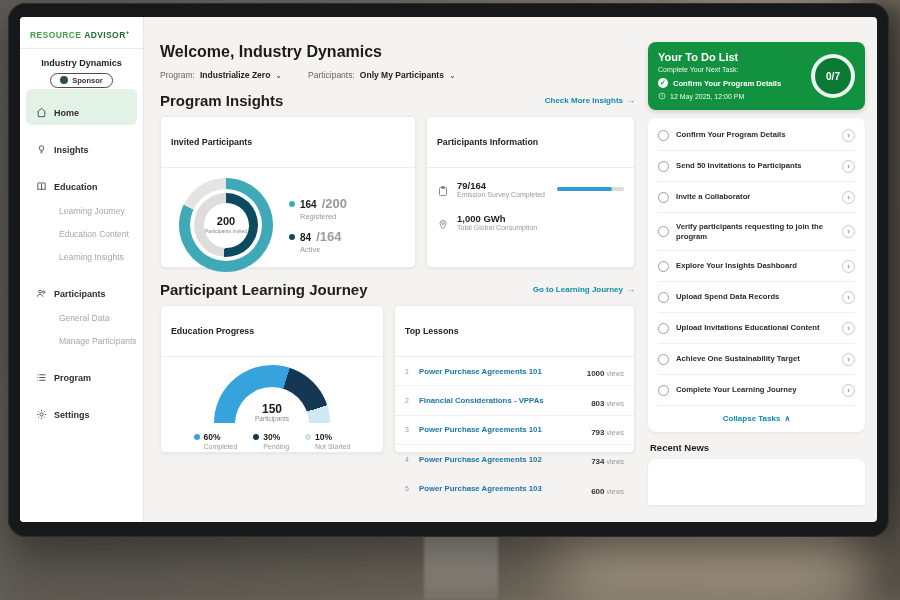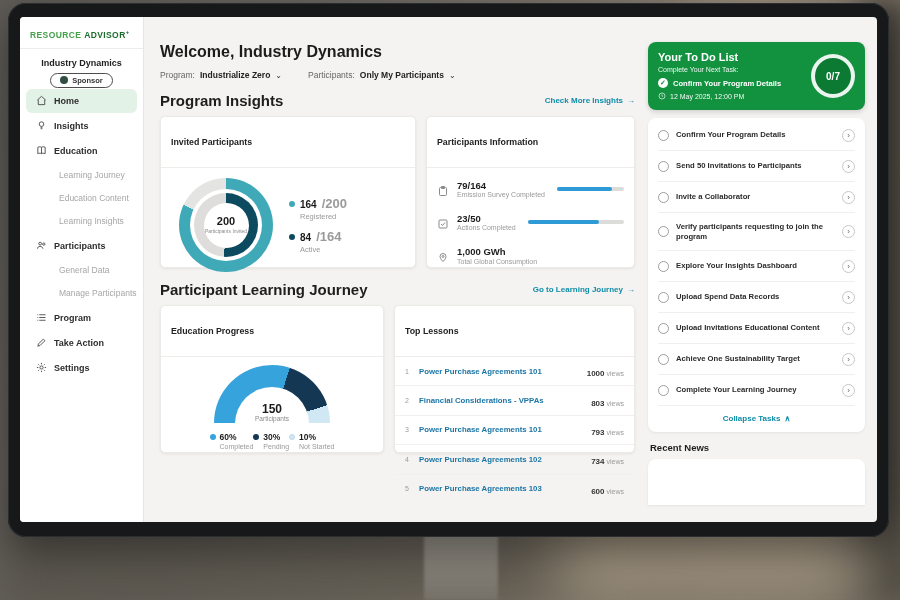--- a/index.html
+++ b/index.html
@@ -24,21 +24,21 @@
   .sidebar{width:124px;background:#fff;border-right:1px solid #e7e6e3;flex-shrink:0;padding-top:8px;box-sizing:border-box;}
   .logo{padding:4px 10px 8px;font-size:8.5px;font-weight:700;letter-spacing:.4px;border-bottom:1px solid #ececea;white-space:nowrap;}
   .logo .w1{color:#44a04a;}
   .logo .w2{color:#1c6b2d;font-weight:800;}
   .logo .plus{color:#1c6b2d;font-size:6px;vertical-align:super;}
   .org{text-align:center;font-size:9px;font-weight:700;color:#222;margin:9px 4px 5px;}
   .badge-wrap{display:flex;justify-content:center;}
   .badge-pill{display:inline-flex;align-items:center;gap:4px;border:1px solid #4d4d4d;border-radius:10px;
               padding:2px 9px;font-size:7.5px;color:#333;font-weight:700;cursor:pointer;}
   .badge-dot{width:8px;height:8px;border-radius:50%;background:#2f4f3f;}
-  .nav-item{display:flex;align-items:center;gap:7px;height:24px;padding:0 6px 0 10px;font-size:9px;font-weight:700;
+  .nav-item{display:flex;align-items:center;gap:7px;height:24px;padding:12px 6px 0 10px;font-size:9px;font-weight:700;
             color:#2e2e2e;margin:1px 6px;border-radius:6px;cursor:pointer;}
   .nav-item.active{background:#e3f2e6;}
   .nicon{width:11px;height:11px;display:inline-flex;color:#4a4a4a;flex-shrink:0;}
   .nicon svg{width:11px;height:11px;}
   .nav-sub{display:flex;align-items:center;height:23px;padding-left:33px;font-size:8.5px;color:#a6a6a6;margin:0 6px;cursor:pointer;}
 
   
   .main{flex:1;padding:0 13px 0 16px;min-width:0;}
   .welcome{font-size:16px;font-weight:700;color:#1c1c1c;margin:26px 0 9px;}
   .filters{display:flex;gap:26px;font-size:8.5px;color:#666;margin-bottom:12px;align-items:center;}
@@ -87,21 +87,21 @@
   
   .card-edu{width:224px;height:148px;}
   .edu-body{padding:8px 10px 6px;display:flex;flex-direction:column;align-items:center;}
   .gauge{width:116px;height:58px;border-radius:116px 116px 0 0;position:relative;overflow:hidden;
          background:conic-gradient(from 270deg at 50% 100%, #36a3dc 0 108deg, #143854 108deg 162deg, #cfe8f4 162deg 180deg);}
   .gauge-hole{position:absolute;left:50%;bottom:-1px;transform:translateX(-50%);width:74px;height:37px;
               border-radius:74px 74px 0 0;background:#fff;}
   .gauge-text{position:absolute;left:0;right:0;bottom:1px;text-align:center;}
   .gt-val{font-size:12px;font-weight:800;color:#1a1a1a;line-height:1;}
   .gt-label{font-size:6.5px;color:#8a8a8a;}
-  .edu-legend{display:flex;margin-top:9px;justify-content:center;}
+  .edu-legend{display:flex;gap:16px;margin-top:9px;justify-content:center;}
   .eleg-line{display:flex;align-items:center;gap:4px;}
   .eleg-val{font-size:8.5px;font-weight:800;color:#1b1b1b;}
   .eleg-label{font-size:7px;color:#9a9a9a;margin-left:10px;margin-top:1px;}
 
   
   .card-lessons{flex:1;height:148px;}
   .lesson{display:flex;align-items:center;gap:6px;padding:5.2px 10px;border-bottom:1px solid #f1f0ed;}
   .lesson:last-child{border-bottom:none;}
   .lesson-rank{color:#9a9a9a;font-size:7px;width:8px;flex-shrink:0;}
   .lesson-title{color:#1b75a5;font-weight:700;font-size:7.8px;flex:1;white-space:nowrap;overflow:hidden;cursor:pointer;}
@@ -215,28 +215,20 @@
             <svg viewBox="0 0 24 24" fill="none" stroke="currentColor" stroke-width="2" stroke-linecap="round">
               <path d="M8 6h12M8 12h12M8 18h12"></path>
               <path d="M4 6h.01M4 12h.01M4 18h.01"></path>
             </svg>
           </span>
         <span>Program</span>
       </div>
       <div class="nav-item">
         <span class="nicon">
             <svg viewBox="0 0 24 24" fill="none" stroke="currentColor" stroke-width="2">
-              <path d="M4 20l1.5-5L16 4.5 19.5 8 9 18.5z"></path>
-            </svg>
-          </span>
-        <span>Take Action</span>
-      </div>
-      <div class="nav-item">
-        <span class="nicon">
-            <svg viewBox="0 0 24 24" fill="none" stroke="currentColor" stroke-width="2">
               <circle cx="12" cy="12" r="3.5"></circle>
               <path d="M12 2v3M12 19v3M2 12h3M19 12h3M5 5l2 2M17 17l2 2M19 5l-2 2M7 17l-2 2"></path>
             </svg>
           </span>
         <span>Settings</span>
       </div>
     </aside>
 
     <main class="main">
       <h1 class="welcome">Welcome, Industry Dynamics</h1>
@@ -309,33 +301,20 @@
               <span class="stat-text">
                 <div class="stat-val">79/164</div>
                 <div class="stat-label">Emission Survey Completed</div>
               </span>
               <span class="stat-bar">
                   <span class="stat-fill" style="width:82%;display:block;"></span>
                 </span>
             </div>
             <div class="stat">
               <span class="stat-icon"><svg viewBox="0 0 24 24" fill="none" stroke="currentColor" stroke-width="2">
-                    <rect x="4" y="4" width="16" height="16" rx="2"></rect>
-                    <path d="M8 12l3 3 5-6"></path>
-                  </svg></span>
-              <span class="stat-text">
-                <div class="stat-val">23/50</div>
-                <div class="stat-label">Actions Completed</div>
-              </span>
-              <span class="stat-bar">
-                  <span class="stat-fill" style="width:74%;display:block;"></span>
-                </span>
-            </div>
-            <div class="stat">
-              <span class="stat-icon"><svg viewBox="0 0 24 24" fill="none" stroke="currentColor" stroke-width="2">
                     <path d="M12 21s-6-5.5-6-10a6 6 0 1 1 12 0c0 4.5-6 10-6 10z"></path>
                     <circle cx="12" cy="11" r="2"></circle>
                   </svg></span>
               <span class="stat-text">
                 <div class="stat-val">1,000 GWh</div>
                 <div class="stat-label">Total Global Consumption</div>
               </span>
             </div>
           </div>
         </div>

